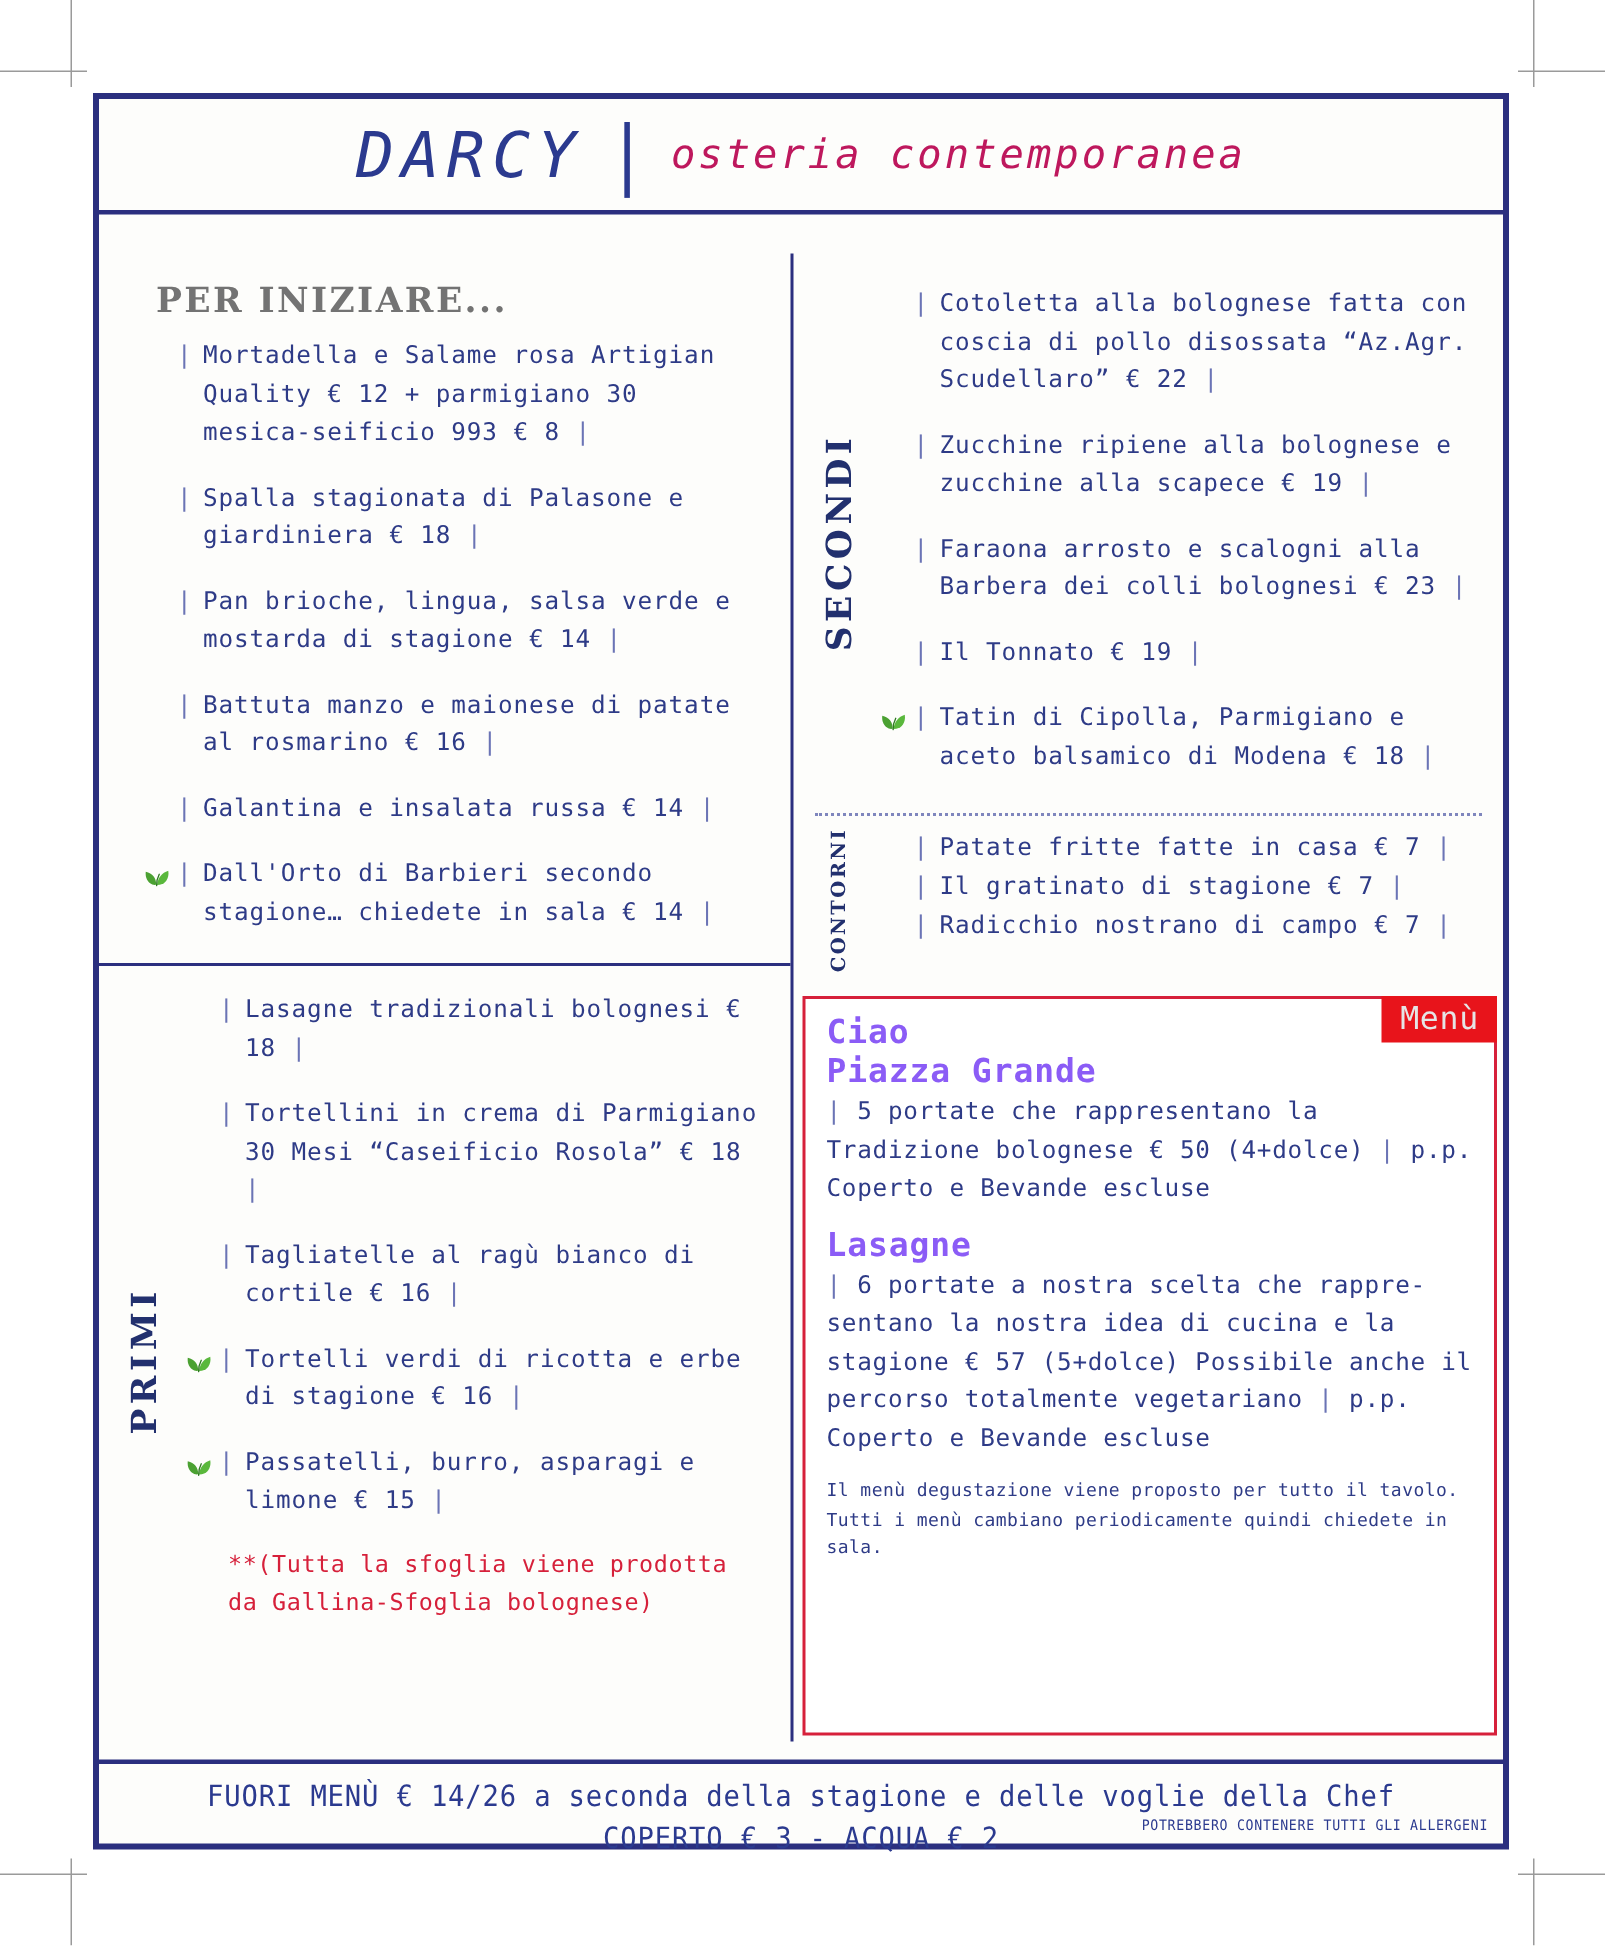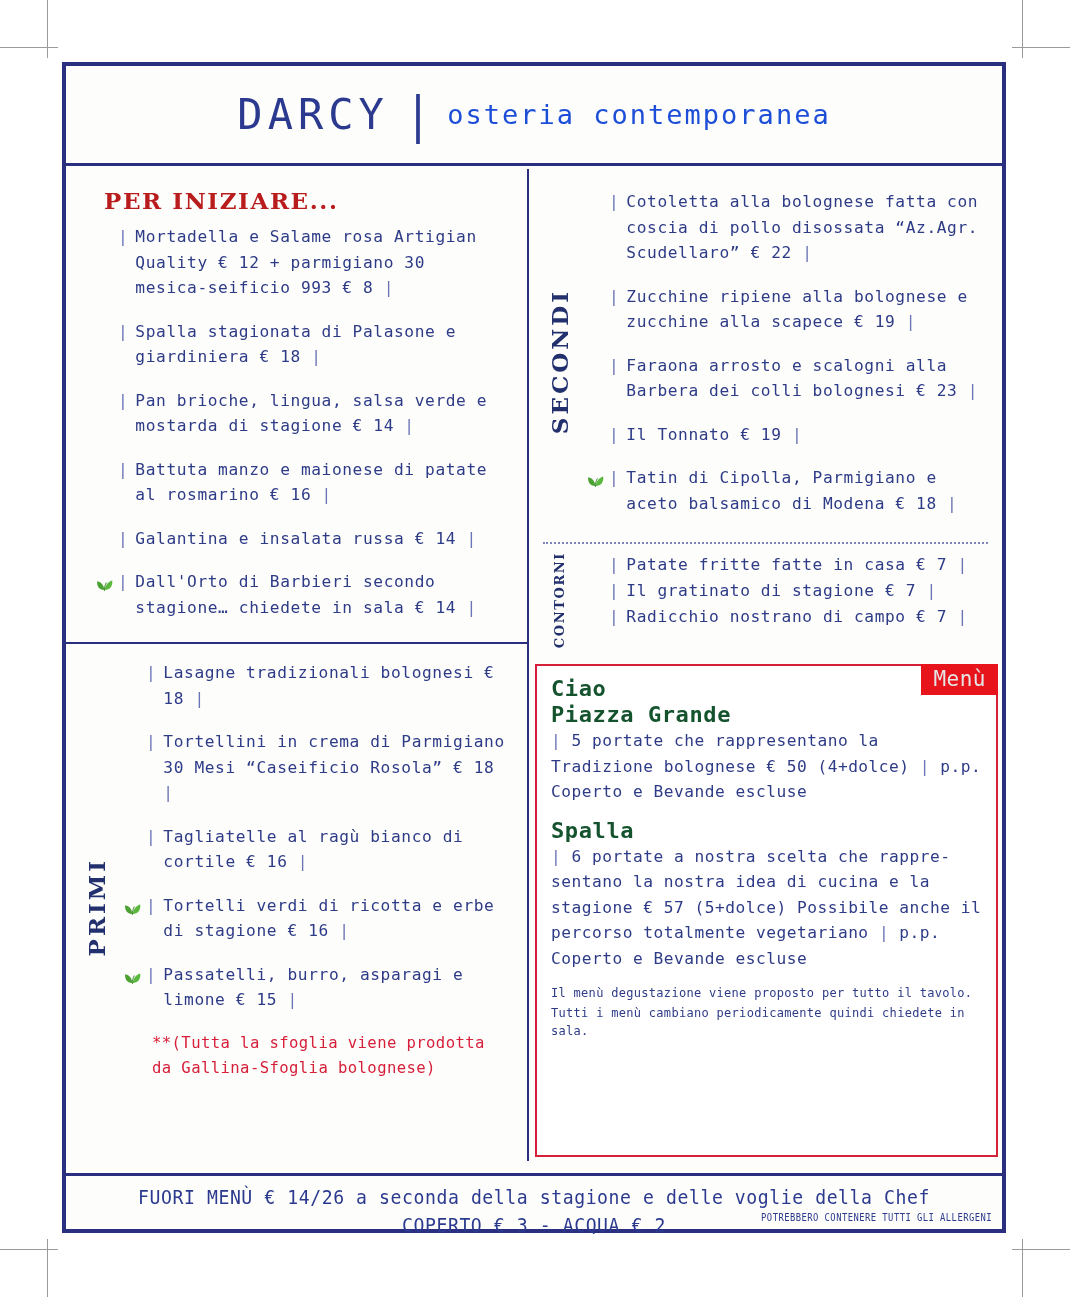--- a/index.html
+++ b/index.html
@@ -25,45 +25,46 @@
     position: absolute;
     left: 62px; top: 62px;
     width: 944px; height: 1171px;
     border: 4px solid #2b2f7f;
     background: #fdfdfb;
     box-sizing: border-box;
   }
 
   
   #masthead {
-    height: 100px;
+    height: 77px;
     border-bottom: 3px solid #2b2f7f;
     box-sizing: border-box;
     display: flex;
     align-items: center;
     justify-content: center;
+    font-style: italic;
   }
   .brand-row { display: flex; align-items: center; gap: 16px; }
   .brand-name {
     font-size: 42px;
     letter-spacing: 5px;
     color: #2b3a8f;
     font-weight: 400;
     font-family: "DejaVu Sans Mono", monospace;
   }
   .brand-pipe {
     font-size: 44px;
     color: #2b3a8f;
     font-weight: 300;
     transform: scaleY(1.15);
   }
   .brand-tag {
     font-size: 27px;
     letter-spacing: 2px;
-    color: #1d4ed8;
+    color: #be185d;
   }
 
   
   #columns {
     position: absolute;
     top: 103px; left: 0; right: 0;
     bottom: 68px;
     display: flex;
   }
   #col-left {
@@ -108,21 +109,21 @@
   .leaf { display: inline-block; width: 17px; height: 15px; }
 
   
   #sec-antipasti {
     padding: 18px 22px 4px 30px;
     flex: 0 0 auto;
   }
   .section-heading {
     font-family: "DejaVu Serif", serif;
     font-weight: bold;
-    color: #b91c1c;
+    color: #737373;
     font-size: 23px;
     letter-spacing: 1.6px;
     margin: 0 0 10px 8px;
   }
 
   
   .vsec {
     display: flex;
     align-items: stretch;
   }
@@ -193,21 +194,21 @@
     position: absolute;
     top: -2px; right: -2px;
     background: #e8141b;
     color: #e5e5e5;
     font-size: 21px;
     letter-spacing: 0.5px;
     padding: 3px 12px 4px 12px;
     line-height: 1.15;
   }
   .menu-title {
-    color: #14532d;
+    color: #8b5cf6;
     font-weight: bold;
     font-size: 22px;
     letter-spacing: 0.6px;
     margin: 0 0 1px 0;
   }
   .menu-desc {
     color: #2e3b87;
     font-size: 16.2px;
     line-height: 25.5px;
     letter-spacing: 0.5px;
@@ -435,21 +436,21 @@
         <div id="menu-badge">Menù</div>
         <div id="menu-list">
             <div>
               <div class="menu-title">Ciao</div>
             </div>
             <div>
               <div class="menu-title">Piazza Grande</div>
               <div class="menu-desc"><span class="bar">|</span> 5 portate che rappresentano la Tradizione bolognese € 50 (4+dolce) <span class="bar">|</span> p.p. Coperto e Bevande escluse</div>
             </div>
             <div>
-              <div class="menu-title">Spalla</div>
+              <div class="menu-title">Lasagne</div>
               <div class="menu-desc"><span class="bar">|</span> 6 portate a nostra scelta che rappre-sentano la nostra idea di cucina e la stagione € 57 (5+dolce) Possibile anche il percorso totalmente vegetariano <span class="bar">|</span> p.p. Coperto e Bevande escluse</div>
             </div>
           </div>
         <div class="menu-fine">
           <p>Il menù degustazione viene proposto per tutto il tavolo.</p>
           <p class="gap">Tutti i menù cambiano periodicamente quindi chiedete in sala.</p>
         </div>
       </div>
 
     </div>

